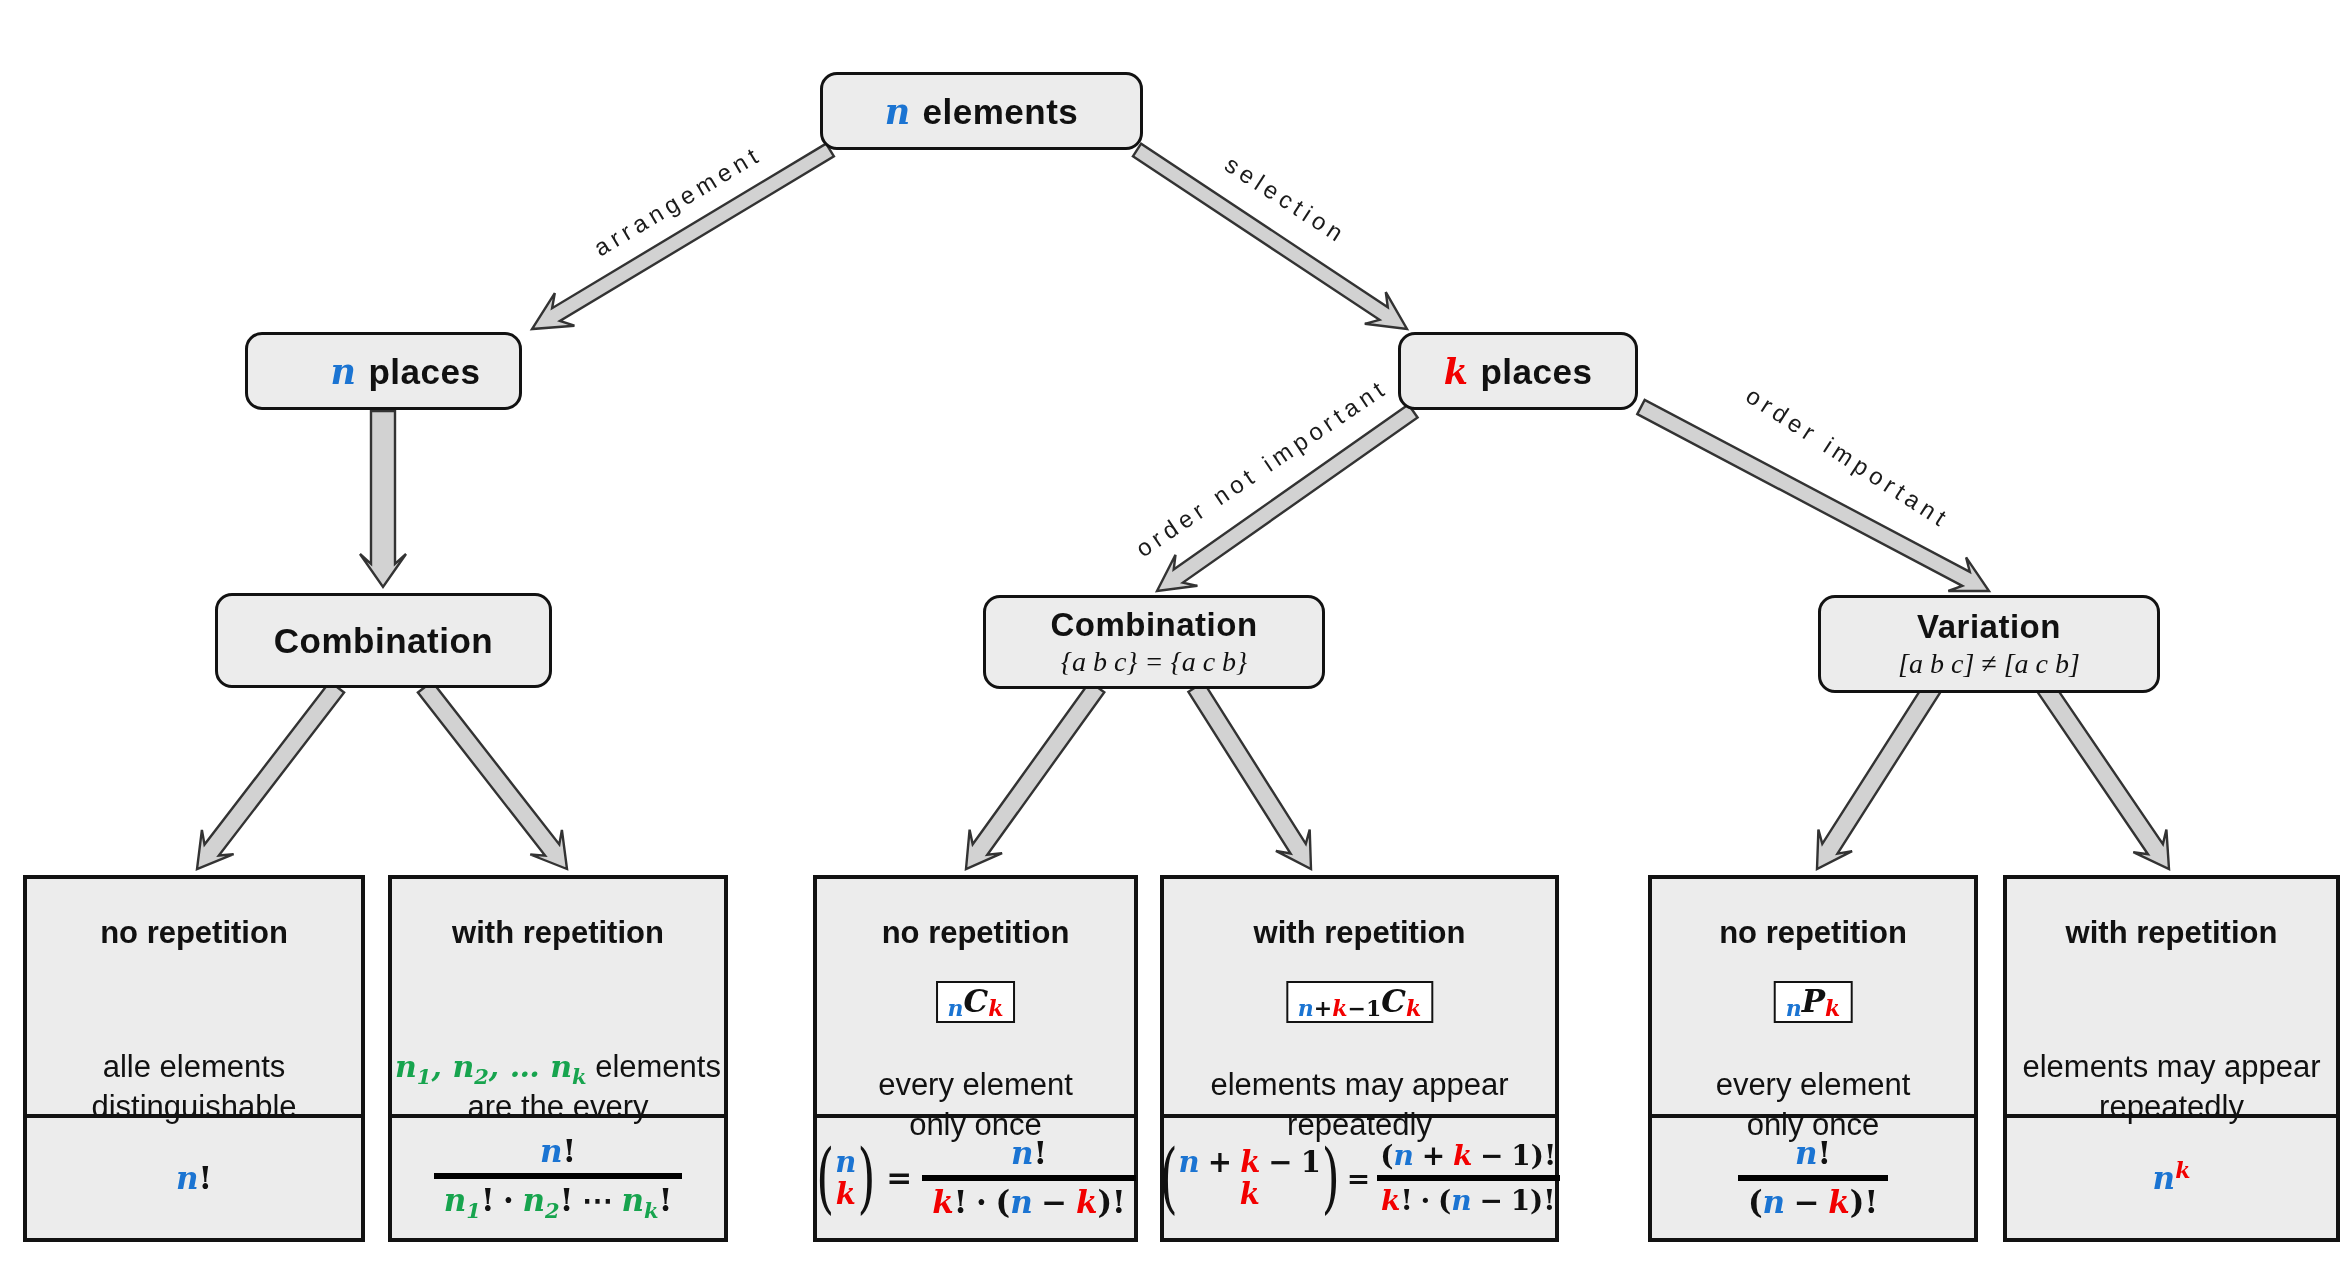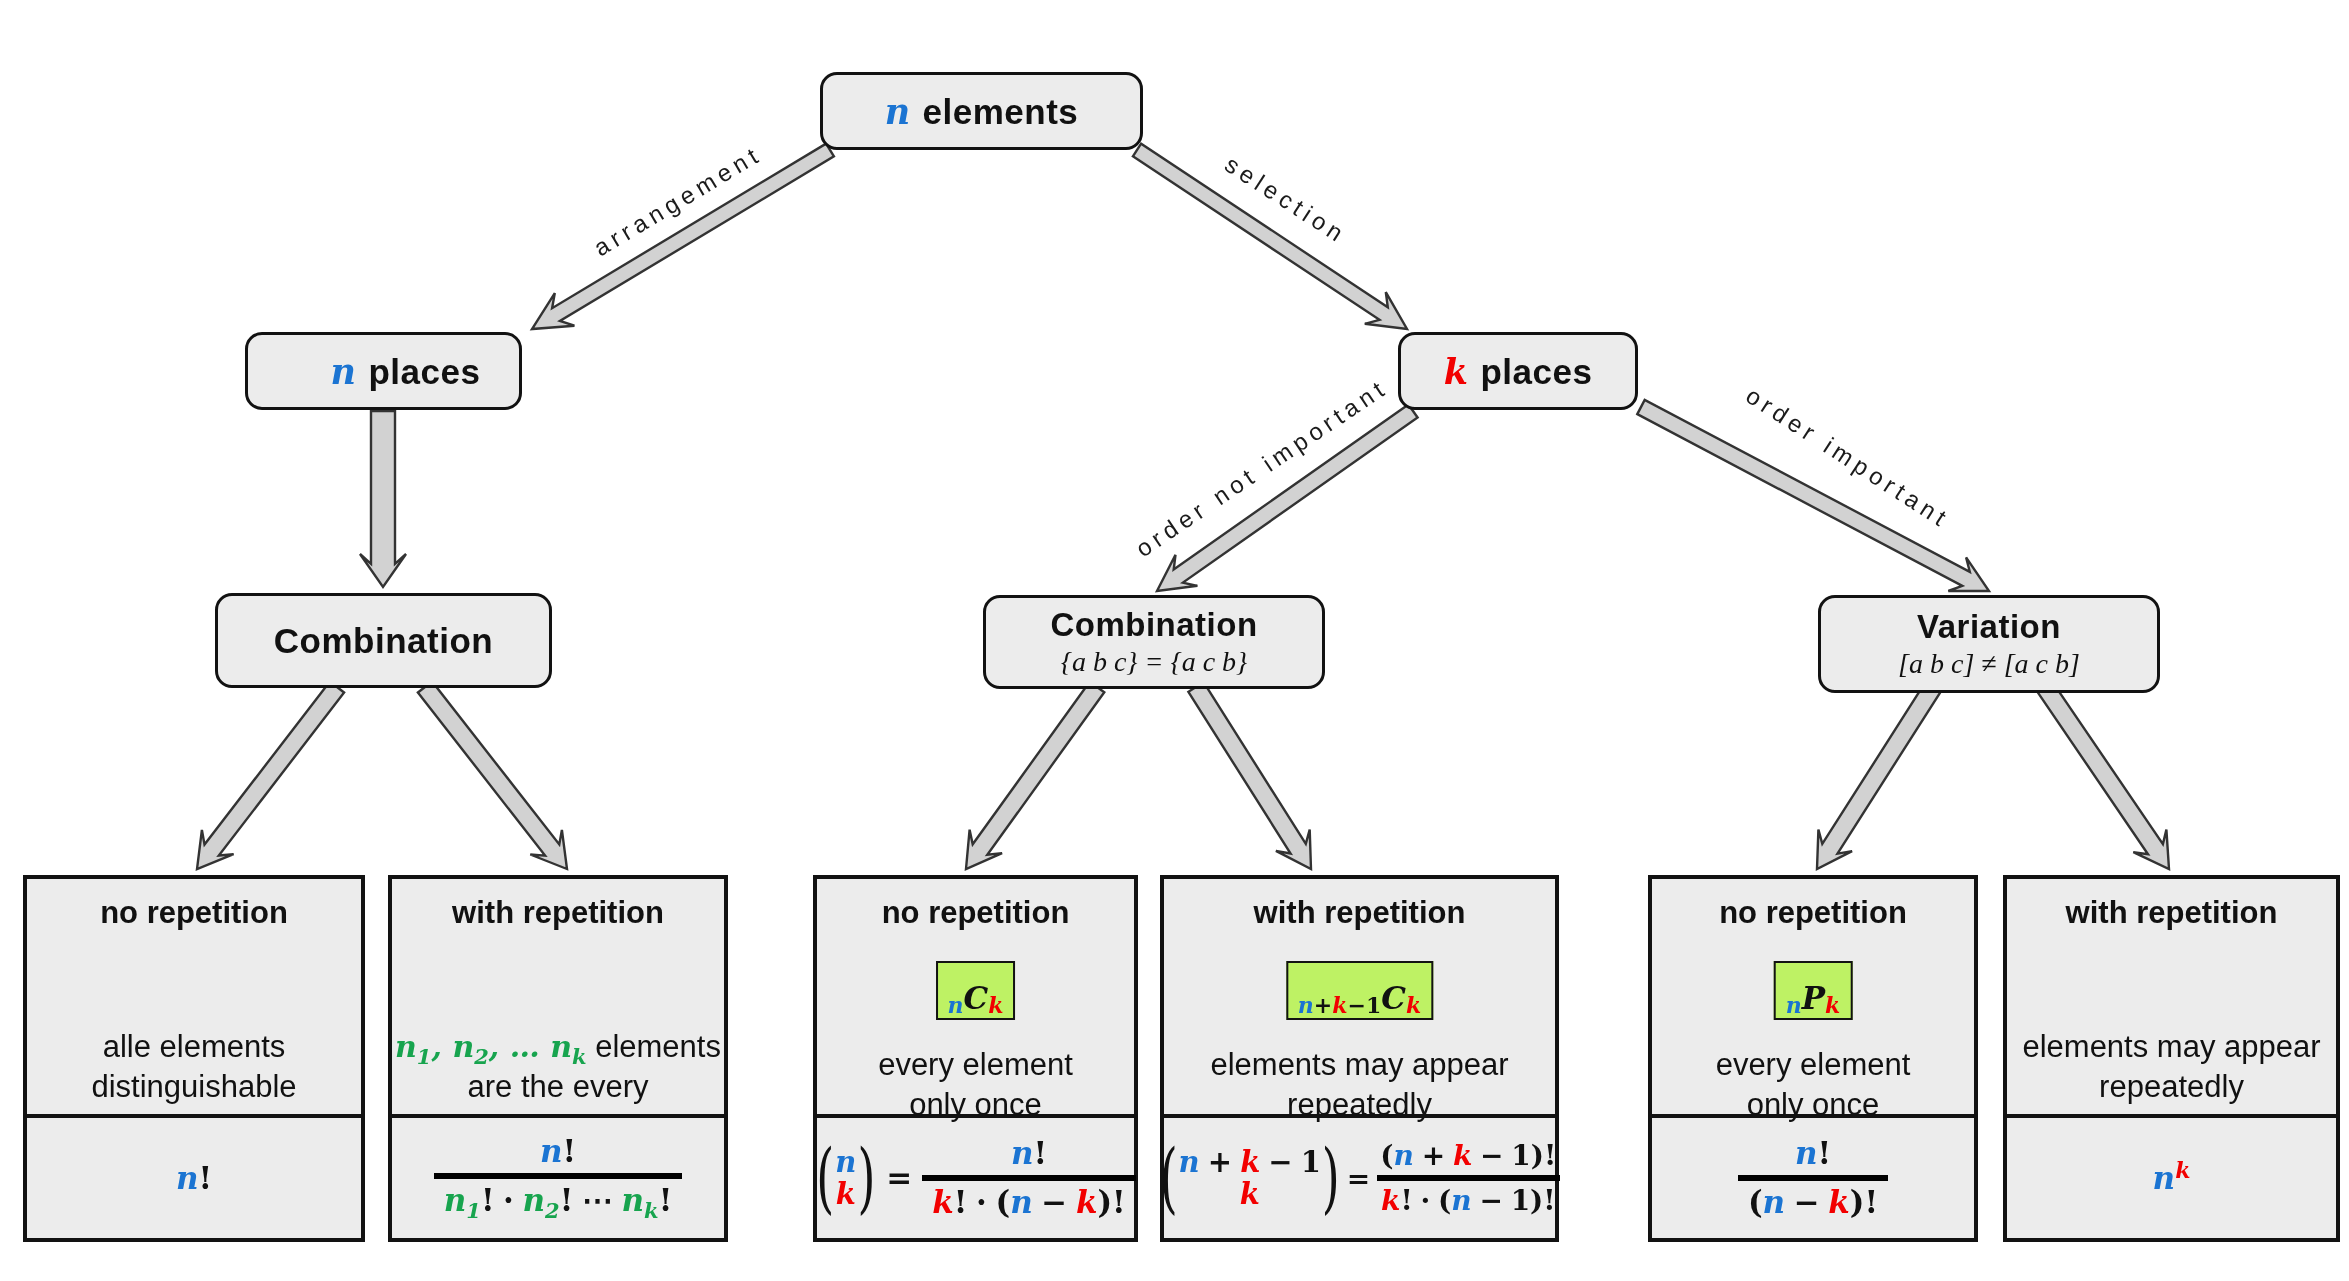--- a/index.html
+++ b/index.html
@@ -31,24 +31,24 @@
     position:absolute; z-index:3; white-space:nowrap; font-size:24px;
     letter-spacing:5px; color:#1b1b1b; font-weight:500;
   }
 
   
   .leaf{
     position:absolute; top:875px; height:367px; z-index:2; box-sizing:border-box;
     background:var(--fill); border:4px solid #121212;
   }
   .leaf-top{position:relative; height:239px;}
-  .leaf-title{text-align:center; margin-top:16px; font-weight:bold; font-size:31px;}
+  .leaf-title{text-align:center; margin-top:36px; font-weight:bold; font-size:31px;}
   .badge{
     position:absolute; top:66px; left:50%; transform:translateX(-50%);
-    background:#bef264; border:2.5px solid #121212; padding:18px 10px 3px 10px;
+    background:#ffffff; border:2.5px solid #121212; padding:1px 10px 3px 10px;
     white-space:nowrap; line-height:1.1;
   }
   .badge .bletter{font-size:31px;}
   .badge sub{font-size:22px; line-height:0;}
   .leaf-desc{
     position:absolute; top:132px; left:0; width:100%; text-align:center;
     font-size:31px; line-height:1.3;
   }
   .leaf-desc .mchunk{font-size:30px;}
   .leaf-desc sub{font-size:21px; line-height:0;}

